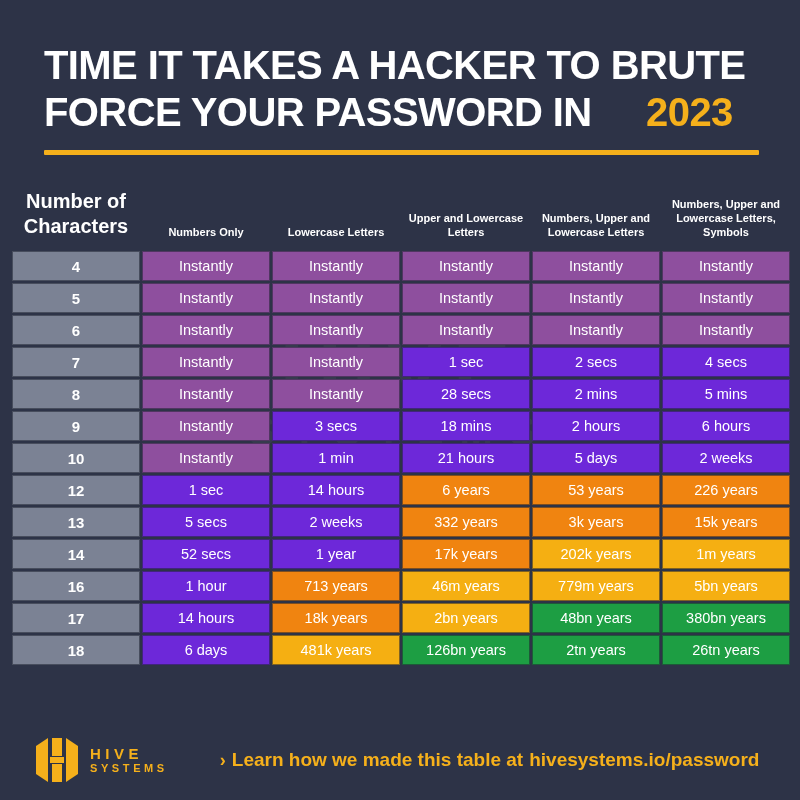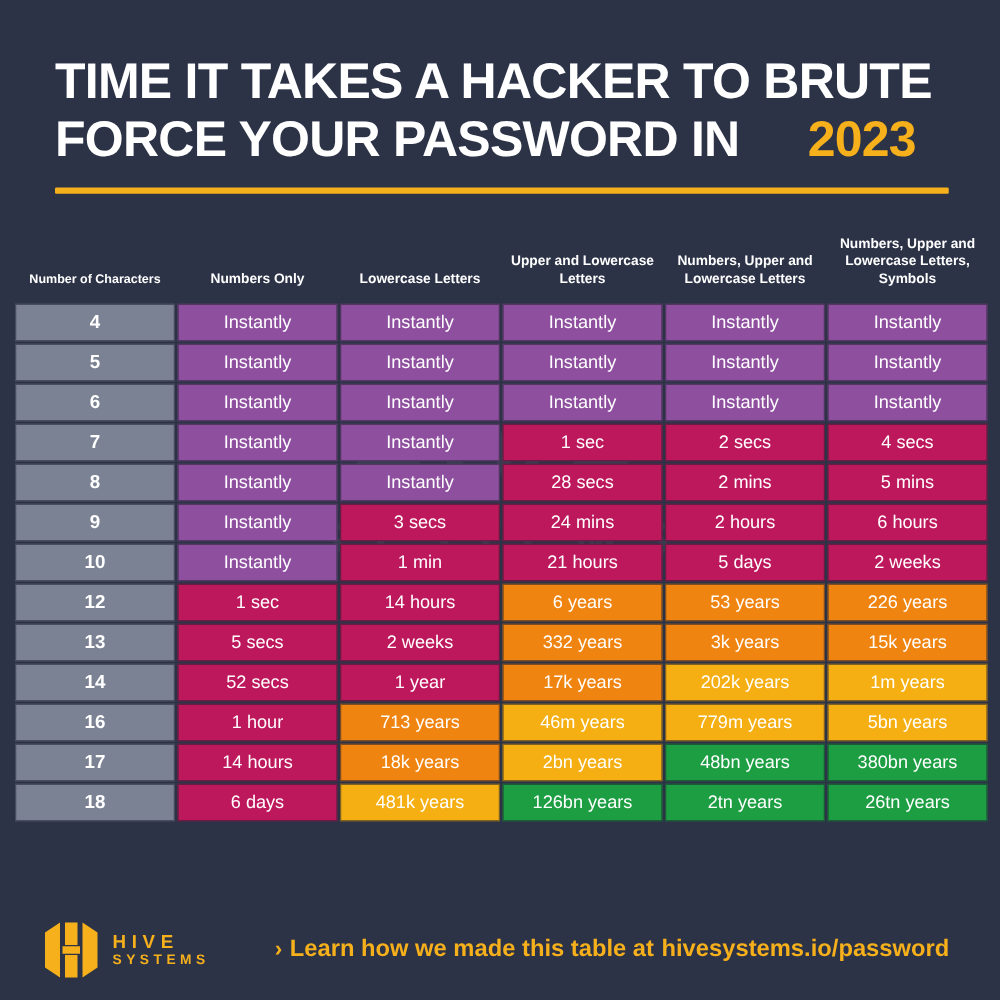--- a/index.html
+++ b/index.html
@@ -78,40 +78,40 @@
   thead th {
     color: #ffffff;
     font-size: 11px;
     font-weight: bold;
     line-height: 1.25;
     padding: 4px 2px 10px 2px;
     vertical-align: bottom;
     text-align: center;
     background: transparent;
   }
-  thead th.h-chars { font-size: 10px; }
+  thead th.h-chars { font-size: 20px; }
 
   tbody td {
     height: 24px;
     text-align: center;
     vertical-align: middle;
     color: #ffffff;
     font-size: 14.5px;
     padding: 2px 0;
     border: 1px solid rgba(30,34,48,0.55);
   }
   tbody td.num {
     background: #7b8294;
     font-weight: bold;
     font-size: 15px;
   }
 
   
   .sev-purple { background: #8e4f9e; }
-  .sev-red    { background: #be185d; }
+  .sev-red    { background: #6d28d9; }
   .sev-orange { background: #f08410; }
   .sev-yellow { background: #f5af12; }
   .sev-green  { background: #1d9e43; }
 
   
   #footer {
     position: absolute;
     left: 0;
     bottom: 0;
     width: 800px;
@@ -233,21 +233,21 @@
           <td class="sev-purple">Instantly</td>
           <td class="sev-purple">Instantly</td>
           <td class="sev-red">28 secs</td>
           <td class="sev-red">2 mins</td>
           <td class="sev-red">5 mins</td>
         </tr>
         <tr>
           <td class="num">9</td>
           <td class="sev-purple">Instantly</td>
           <td class="sev-red">3 secs</td>
-          <td class="sev-red">24 mins</td>
+          <td class="sev-red">18 mins</td>
           <td class="sev-red">2 hours</td>
           <td class="sev-red">6 hours</td>
         </tr>
         <tr>
           <td class="num">10</td>
           <td class="sev-purple">Instantly</td>
           <td class="sev-red">1 min</td>
           <td class="sev-red">21 hours</td>
           <td class="sev-red">5 days</td>
           <td class="sev-red">2 weeks</td>

